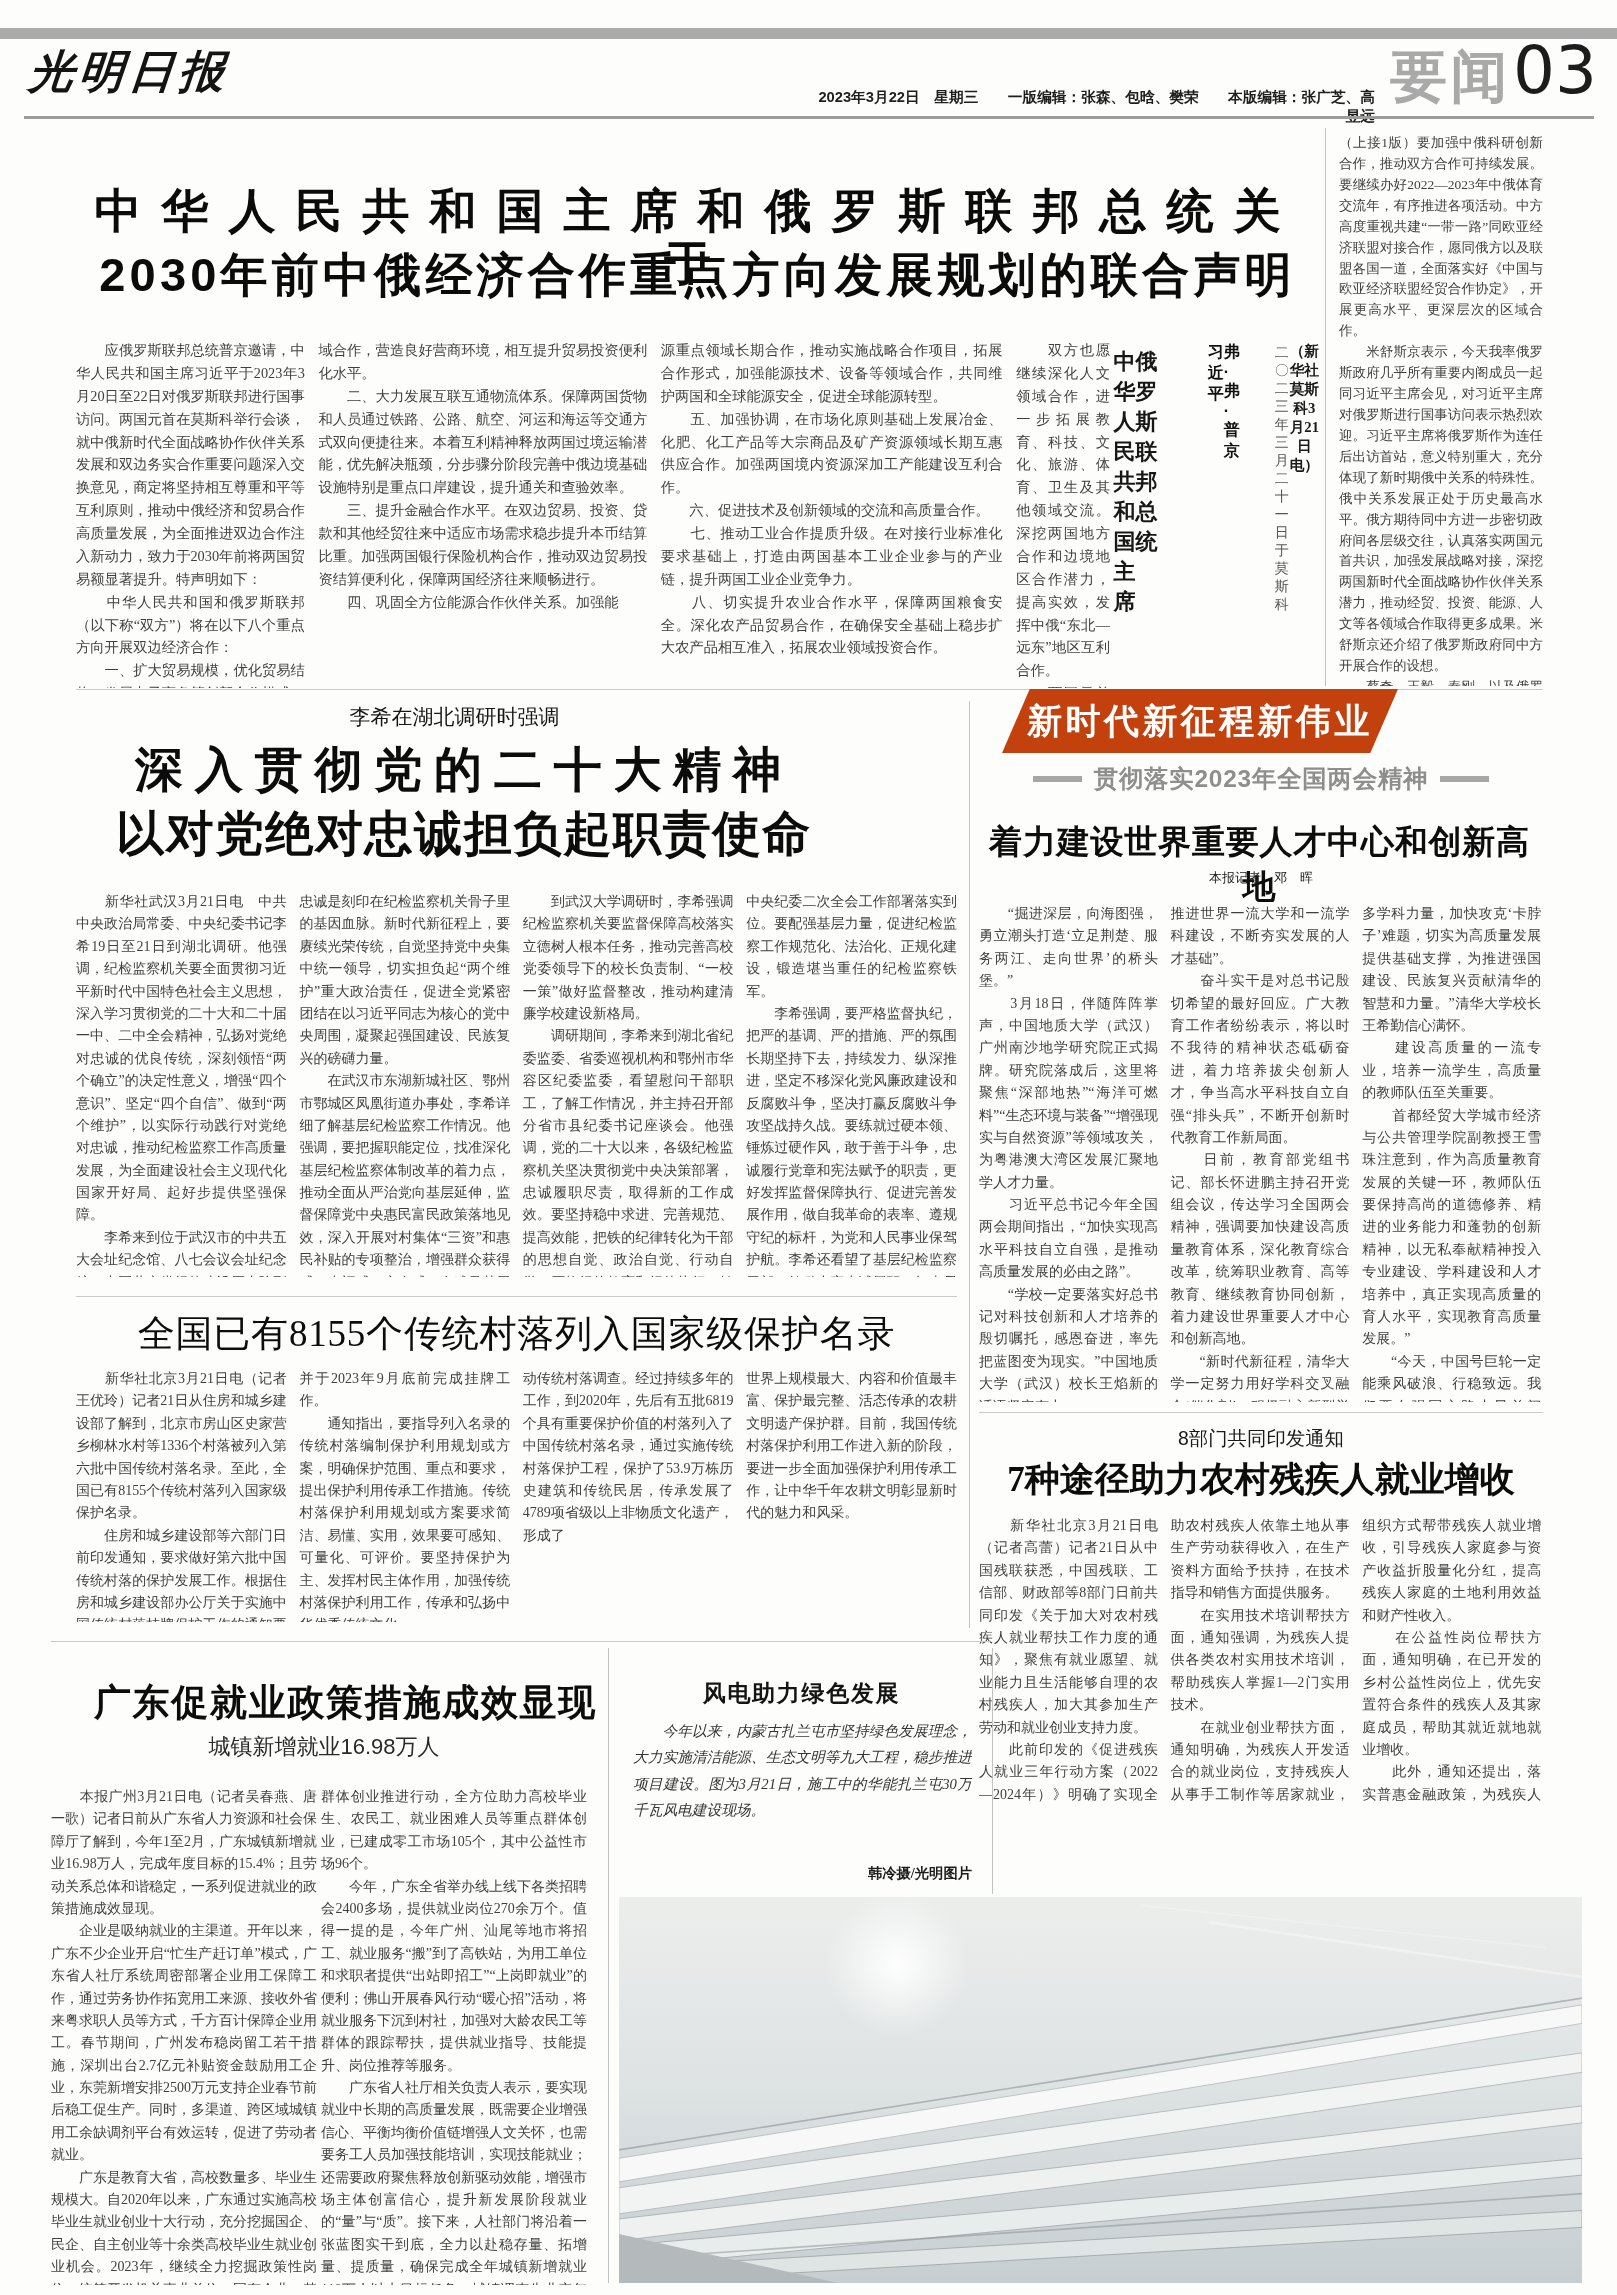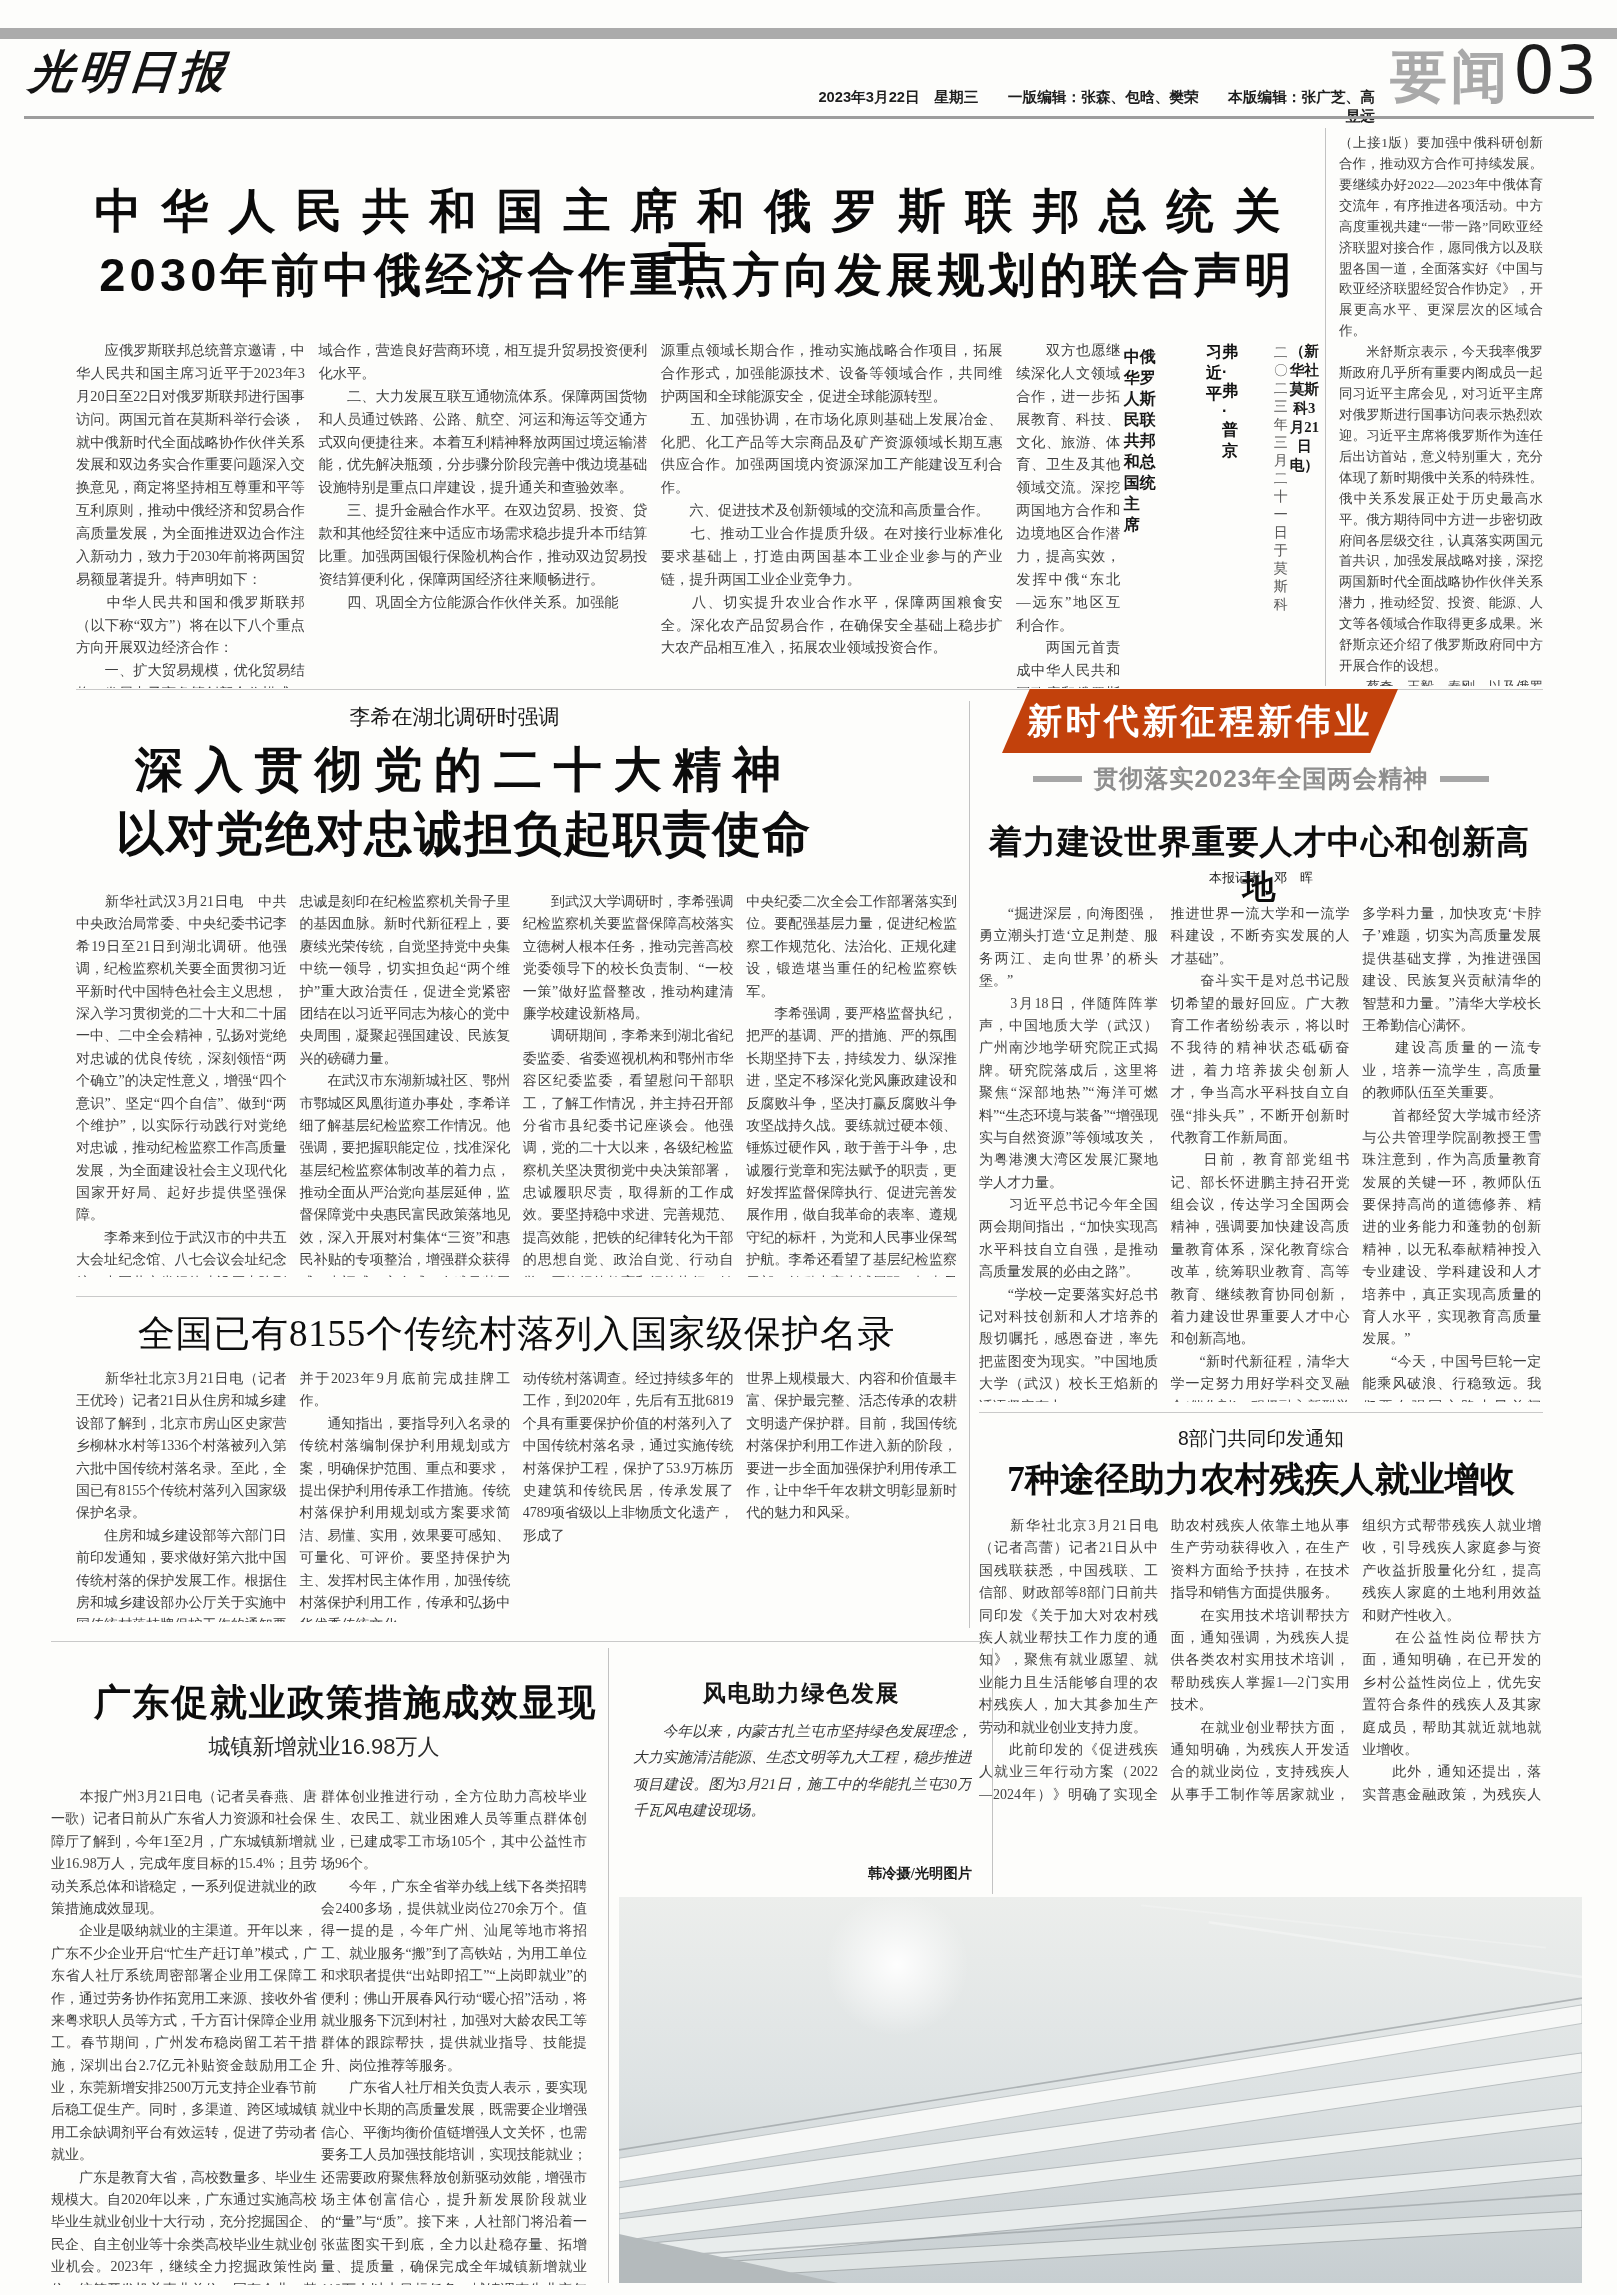--- a/index.html
+++ b/index.html
@@ -19,21 +19,21 @@
   .pageno{left:1513px;top:32px;font-size:66px;font-weight:400;color:#1c1c1c;font-family:"DejaVu Sans",sans-serif;}
   .mastrule{left:23.6px;top:116px;width:1570px;height:2.5px;background:#9d9d9d;}
   
   .h1{width:1243px;left:76px;font-weight:900;color:#0b0b0b;line-height:1.1;}
   .h1l1{top:185px;font-size:47px;letter-spacing:20px;}
   .h1l2{top:249px;font-size:47px;letter-spacing:4.2px;}
   
   .sbody{left:76px;top:339px;width:1243px;height:349px;display:flex;gap:13.5px;}
   .sbody .c{font-size:14.3px;}
   .sc0{width:229px;}.sc1{width:329px;}.sc2{width:342px;}.sc3{width:303px;display:flex;flex-direction:row;}
-  .sigt{display:flex;justify-content:space-between;font-weight:700;color:#171717;font-size:16px;margin-top:8.4px;padding:0 3.4px;}
+  .sigt{display:flex;justify-content:space-between;font-weight:700;color:#171717;font-size:22px;margin-top:8.4px;padding:0 3.4px;}
   .sign{display:flex;justify-content:space-between;font-weight:700;color:#111;font-size:16px;padding:3.4px 34px 0 47px;}
   .sigd{text-align:center;color:#555;font-size:14px;padding-top:5px;}
   .sigs{text-align:center;font-weight:700;color:#1a1a1a;font-size:14.7px;padding-top:3.4px;}
   .vr{width:0.8px;background:#c2c2c2;}
   .cont{left:1339px;top:133px;width:204px;height:553px;font-size:13.5px;line-height:1.55;}
   .hr{height:0.8px;}
   
   .kick{font-size:21px;color:#161616;}
   .lxh{left:51px;width:826px;font-weight:900;color:#0c0c0c;}
   .lxh1{top:738px;font-size:48px;letter-spacing:11.8px;}

